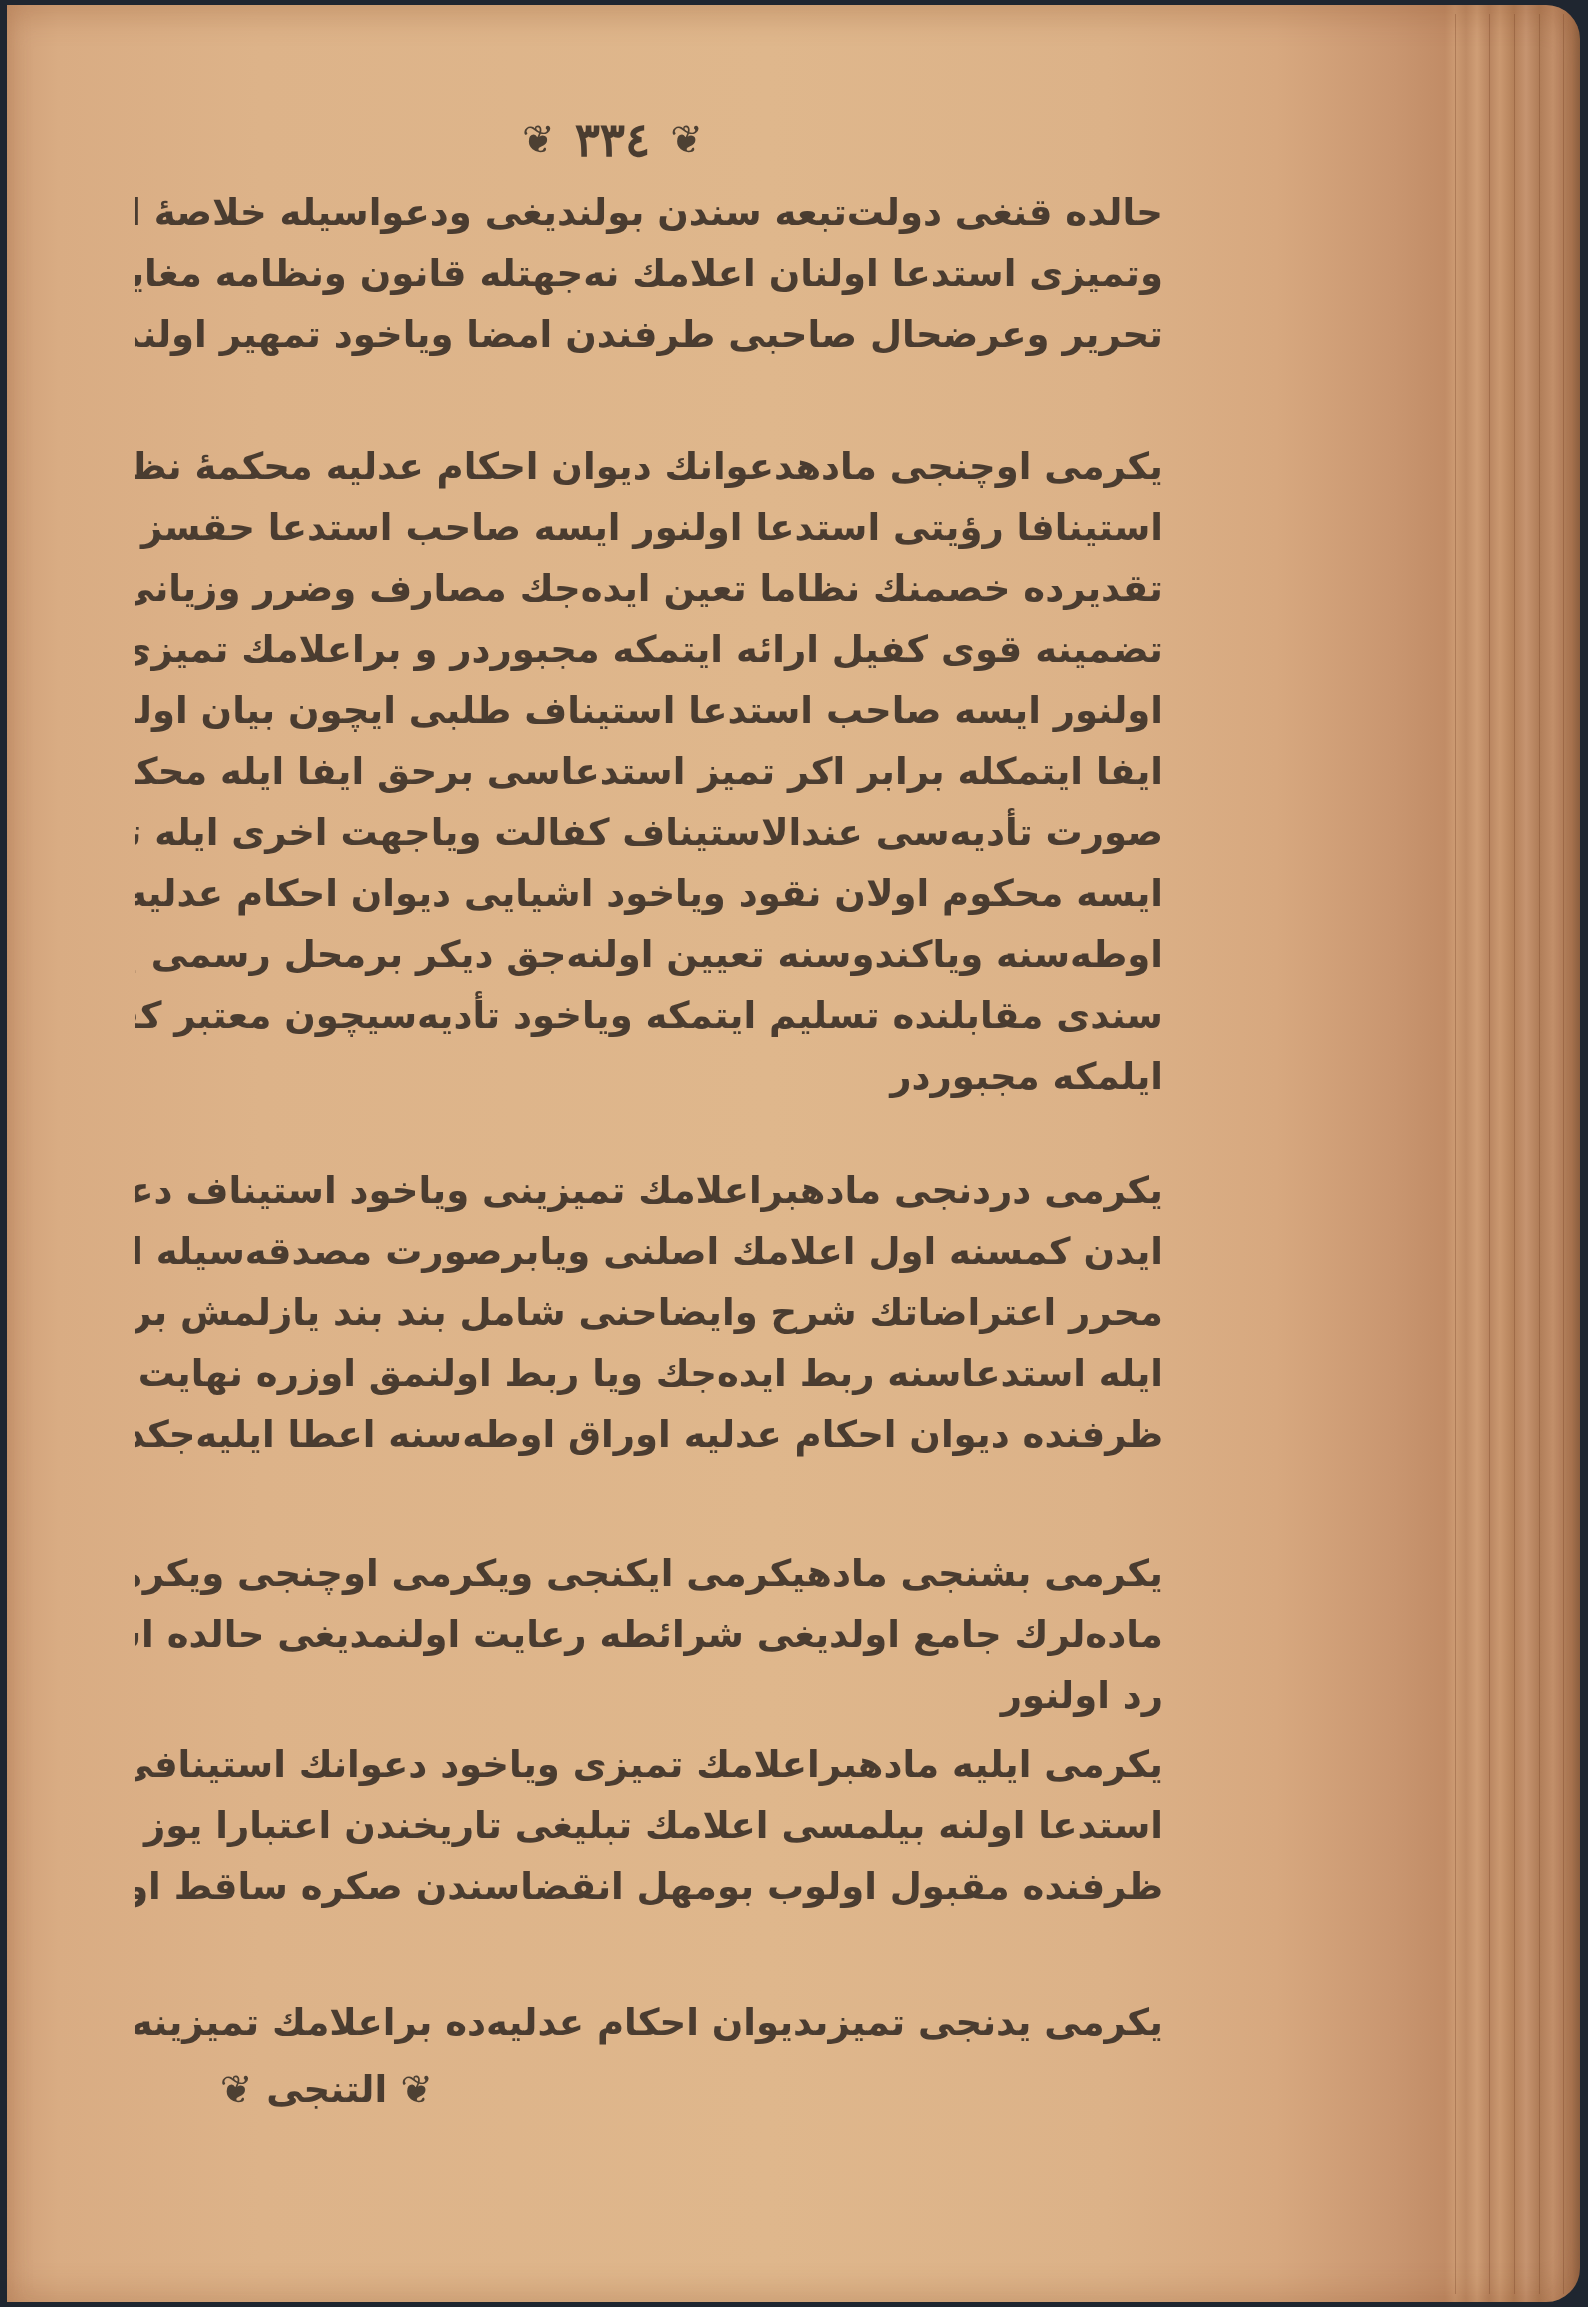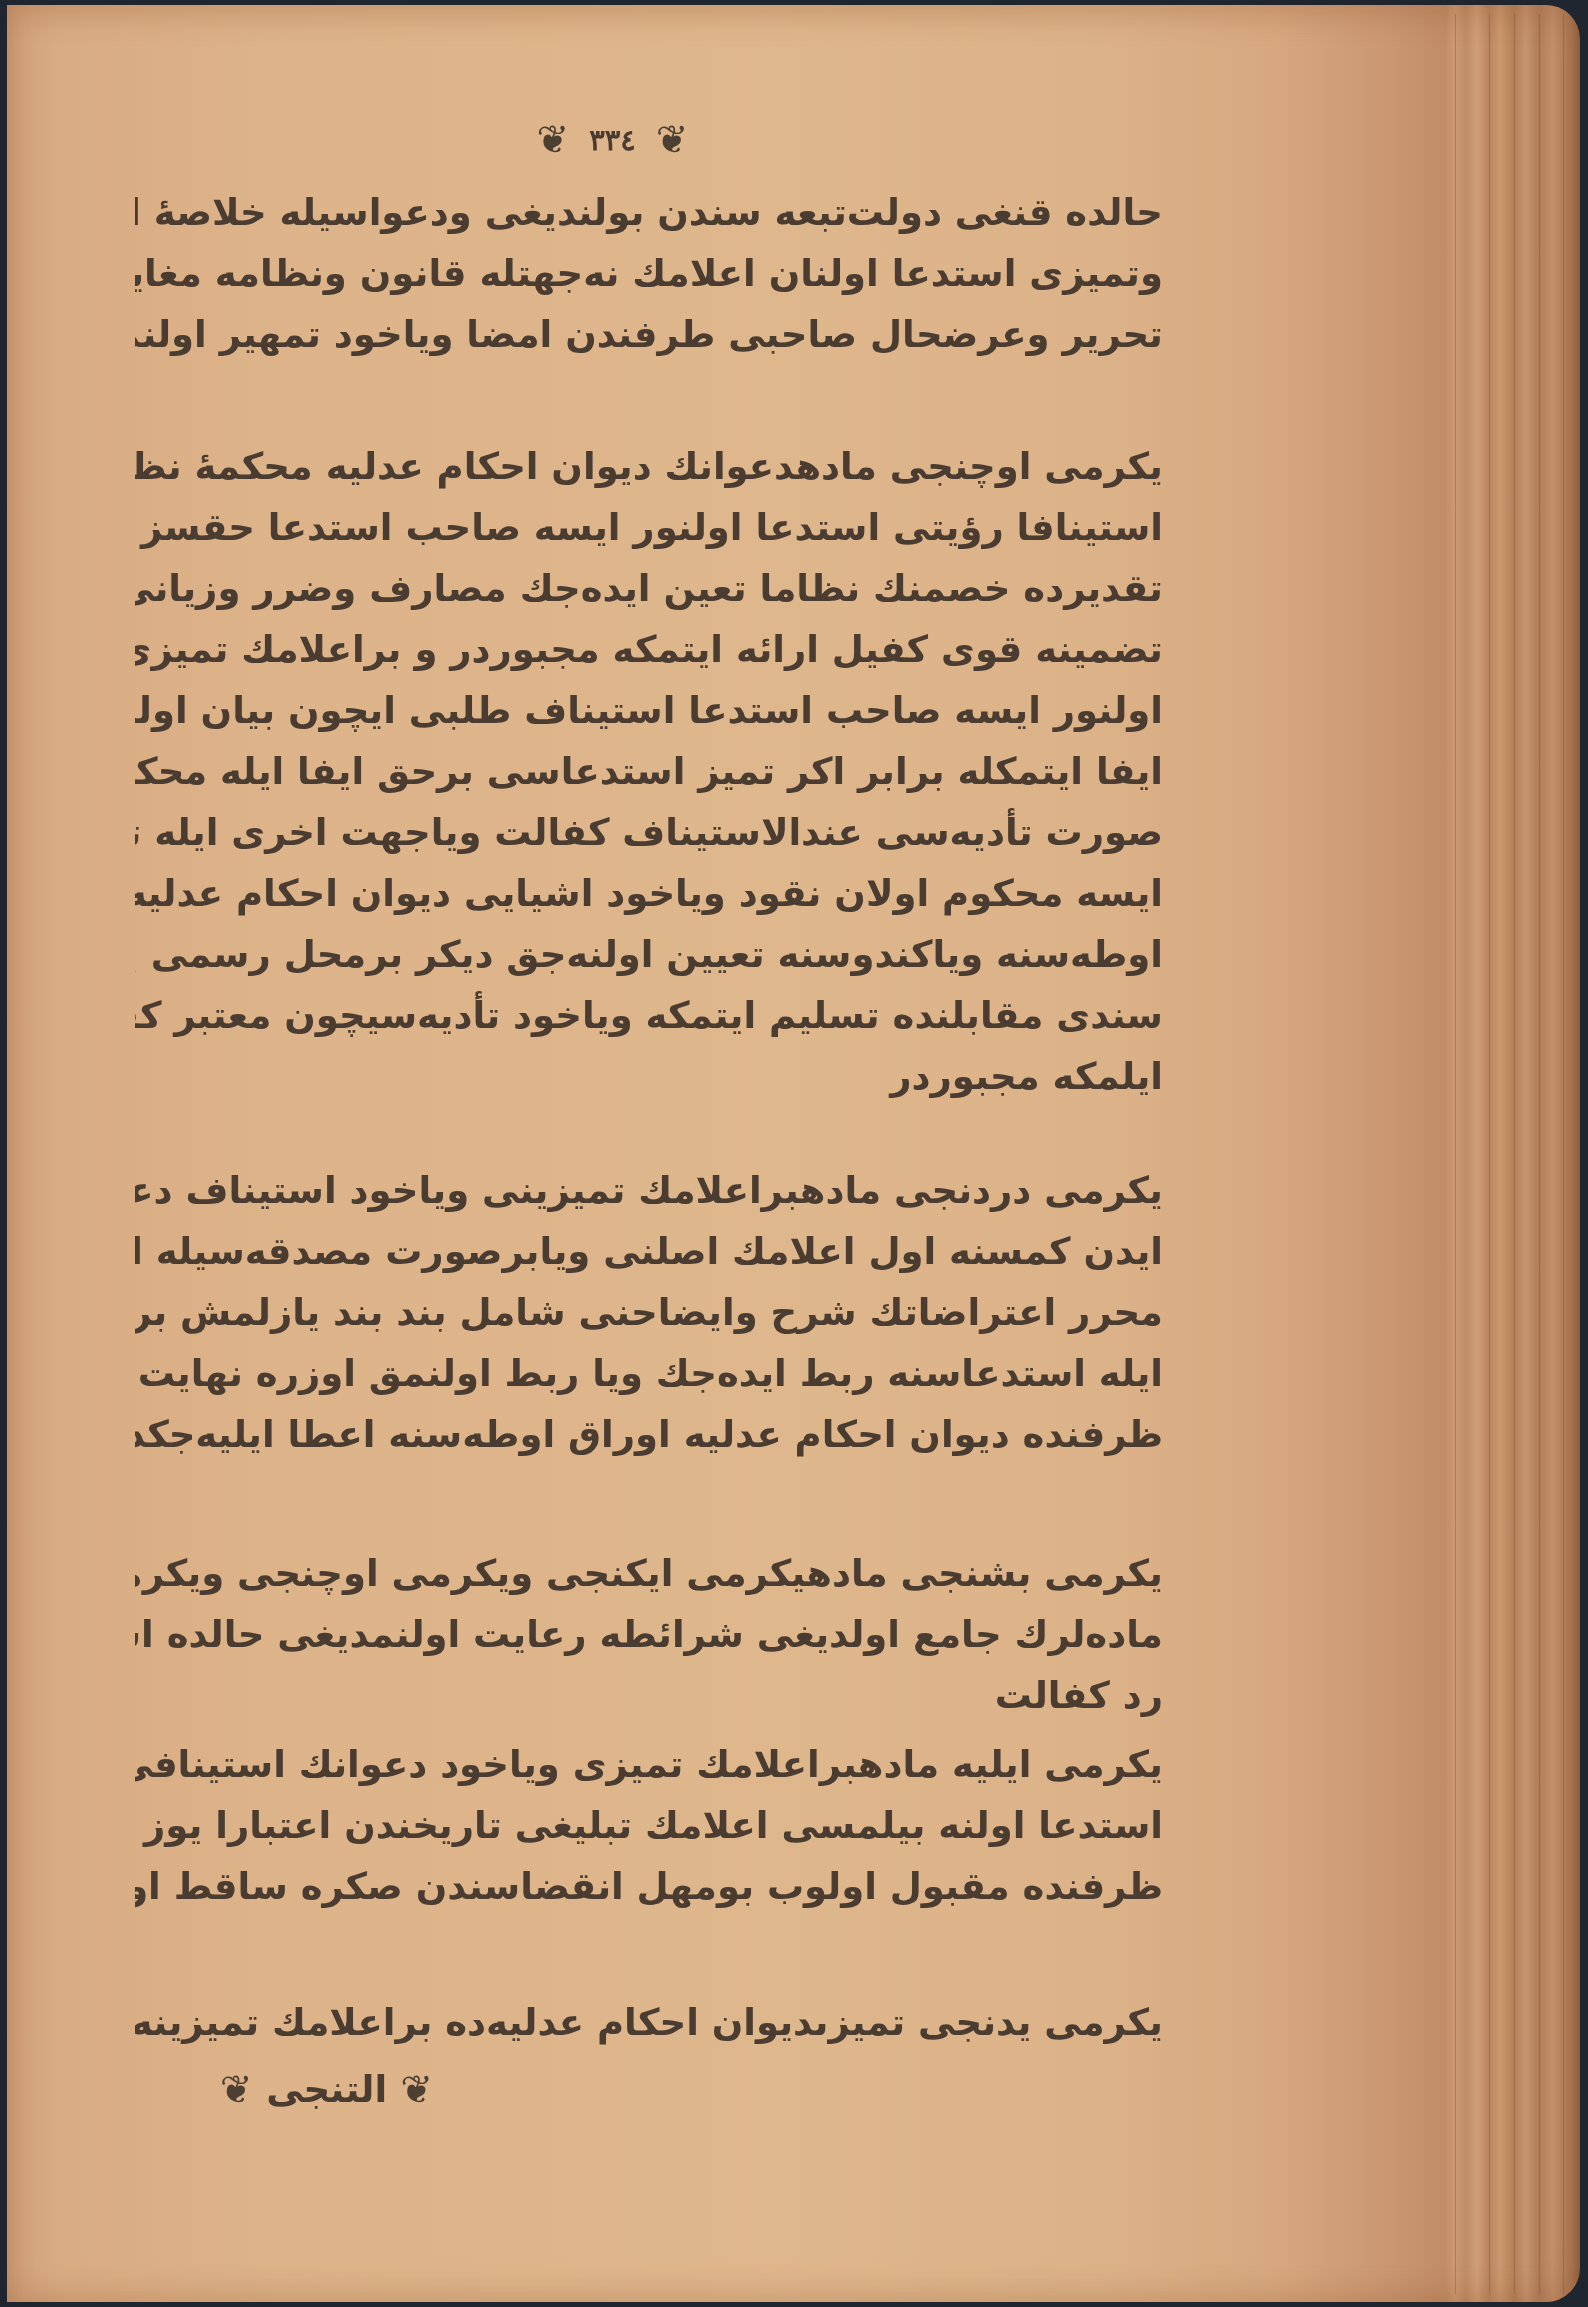--- a/index.html
+++ b/index.html
@@ -86,21 +86,21 @@
     gap: 20px;
     color: #4a3c30;
   }
   .ornament {
     font-size: 39px;
     line-height: 1;
     color: #4d4033;
   }
   .page-number {
     font-family: Liberation Sans, sans-serif;
-    font-size: 29px;
+    font-size: 47px;
     font-weight: bold;
     direction: rtl;
   }
   .article-label {
   }
   .catchword {
     position: absolute;
     left: 220px;
     top: 2068px;
     display: flex;
@@ -154,21 +154,21 @@
   <span class="line"><span class="article-label">يكرمى دردنجى ماده</span><span>براعلامك تميزينى وياخود استيناف دعوايى استدعا</span></span>
   <span class="line">ايدن كمسنه اول اعلامك اصلنى ويابرصورت مصدقه‌سيله استدعاسنده</span>
   <span class="line">محرر اعتراضاتك شرح وايضاحنى شامل بند بند يازلمش برلايحه تنظيم</span>
   <span class="line">ايله استدعاسنه ربط ايده‌جك ويا ربط اولنمق اوزره نهايت سكز كون</span>
   <span class="line">ظرفنده ديوان احكام عدليه اوراق اوطه‌سنه اعطا ايليه‌جكدر</span>
 </div>
 
 <div class="text-block" style="top:1543px">
   <span class="line"><span class="article-label">يكرمى بشنجى ماده</span><span>يكرمى ايكنجى ويكرمى اوچنجى ويكرمى دردنجى</span></span>
   <span class="line">ماده‌لرك جامع اولديغى شرائطه رعايت اولنمديغى حالده استدعا</span>
-  <span class="line short">رد كفالت</span>
+  <span class="line short">رد اولنور</span>
 </div>
 
 <div class="text-block" style="top:1734px">
   <span class="line"><span class="article-label">يكرمى ايليه ماده</span><span>براعلامك تميزى وياخود دعوانك استينافى ايچون</span></span>
   <span class="line">استدعا اولنه بيلمسى اعلامك تبليغى تاريخندن اعتبارا يوز يكرمى كون</span>
   <span class="line">ظرفنده مقبول اولوب بومهل انقضاسندن صكره ساقط اولور</span>
 </div>
 
 <div class="text-block" style="top:1992px">
   <span class="line"><span class="article-label">يكرمى يدنجى تميزى</span><span>ديوان احكام عدليه‌ده براعلامك تميزينه وياخود</span></span>

